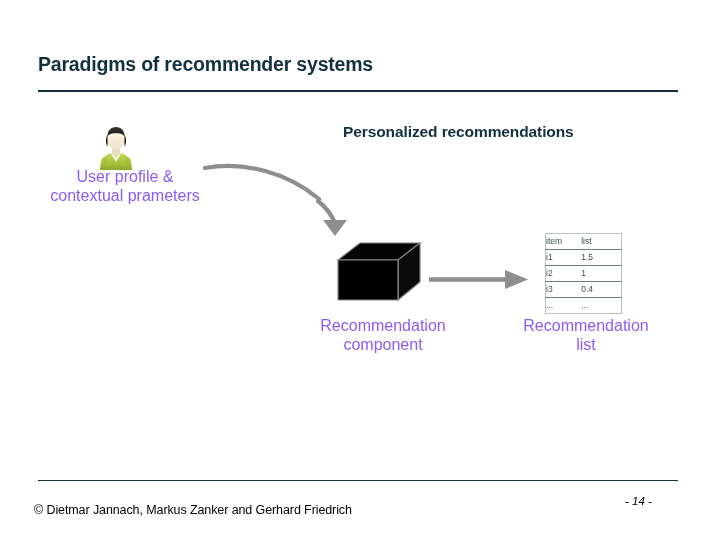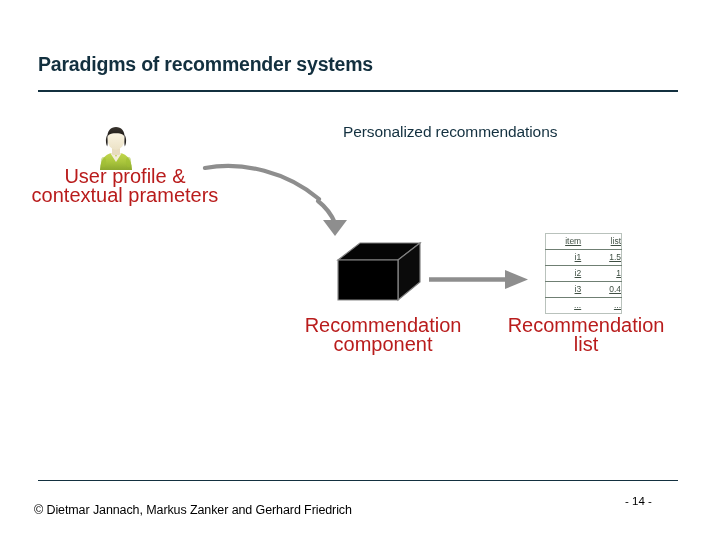--- a/index.html
+++ b/index.html
@@ -69,49 +69,50 @@
     letter-spacing: -0.1px;
   }
   .footer-pagenum {
     position: absolute;
     left: 625px;
     top: 495px;
     font-size: 11.5px;
     color: #000000;
     font-stretch: condensed;
     white-space: nowrap;
+    font-style: italic;
   }
 
   
   .personalized-label {
     position: absolute;
     left: 343px;
     top: 123px;
     font-size: 15.5px;
-    font-weight: normal;
+    font-weight: bold;
     color: #13303f;
     font-stretch: condensed;
     letter-spacing: -0.1px;
     white-space: nowrap;
     text-align: center;
   }
 
   
   .avatar-wrap {
     position: absolute;
     left: 91px;
     top: 121px;
     width: 50px;
     height: 50px;
   }
 
   .caption {
     position: absolute;
-    color: #b91c1c;
-    font-size: 20px;
+    color: #8b5cf6;
+    font-size: 16px;
     line-height: 19px;
     text-align: center;
     white-space: pre-line;
   }
   .cap-user {
     left: 20px;
     top: 167px;
     width: 210px;
   }
   .cap-component {
@@ -161,25 +162,24 @@
     border-collapse: collapse;
     border: 1px solid #b9c2bc;
     background: #ffffff;
     font-size: 8.5px;
     color: #3f4f43;
   }
   .rec-table th,
   .rec-table td {
     border-bottom: 1px solid #6f7f73;
     padding: 1px 0 1px 0;
-    text-align: right;
+    text-align: left;
     font-weight: normal;
     height: 13px;
     line-height: 13px;
-    text-decoration: underline;
   }
   .rec-table thead th {
     border-bottom: 1px solid #6f7f73;
     font-size: 8.5px;
   }
   .rec-table tbody tr:last-child td {
     border-bottom: none;
   }
   .rec-table .col-item { width: 36px; }
   .rec-table .col-score { width: 41px; }

